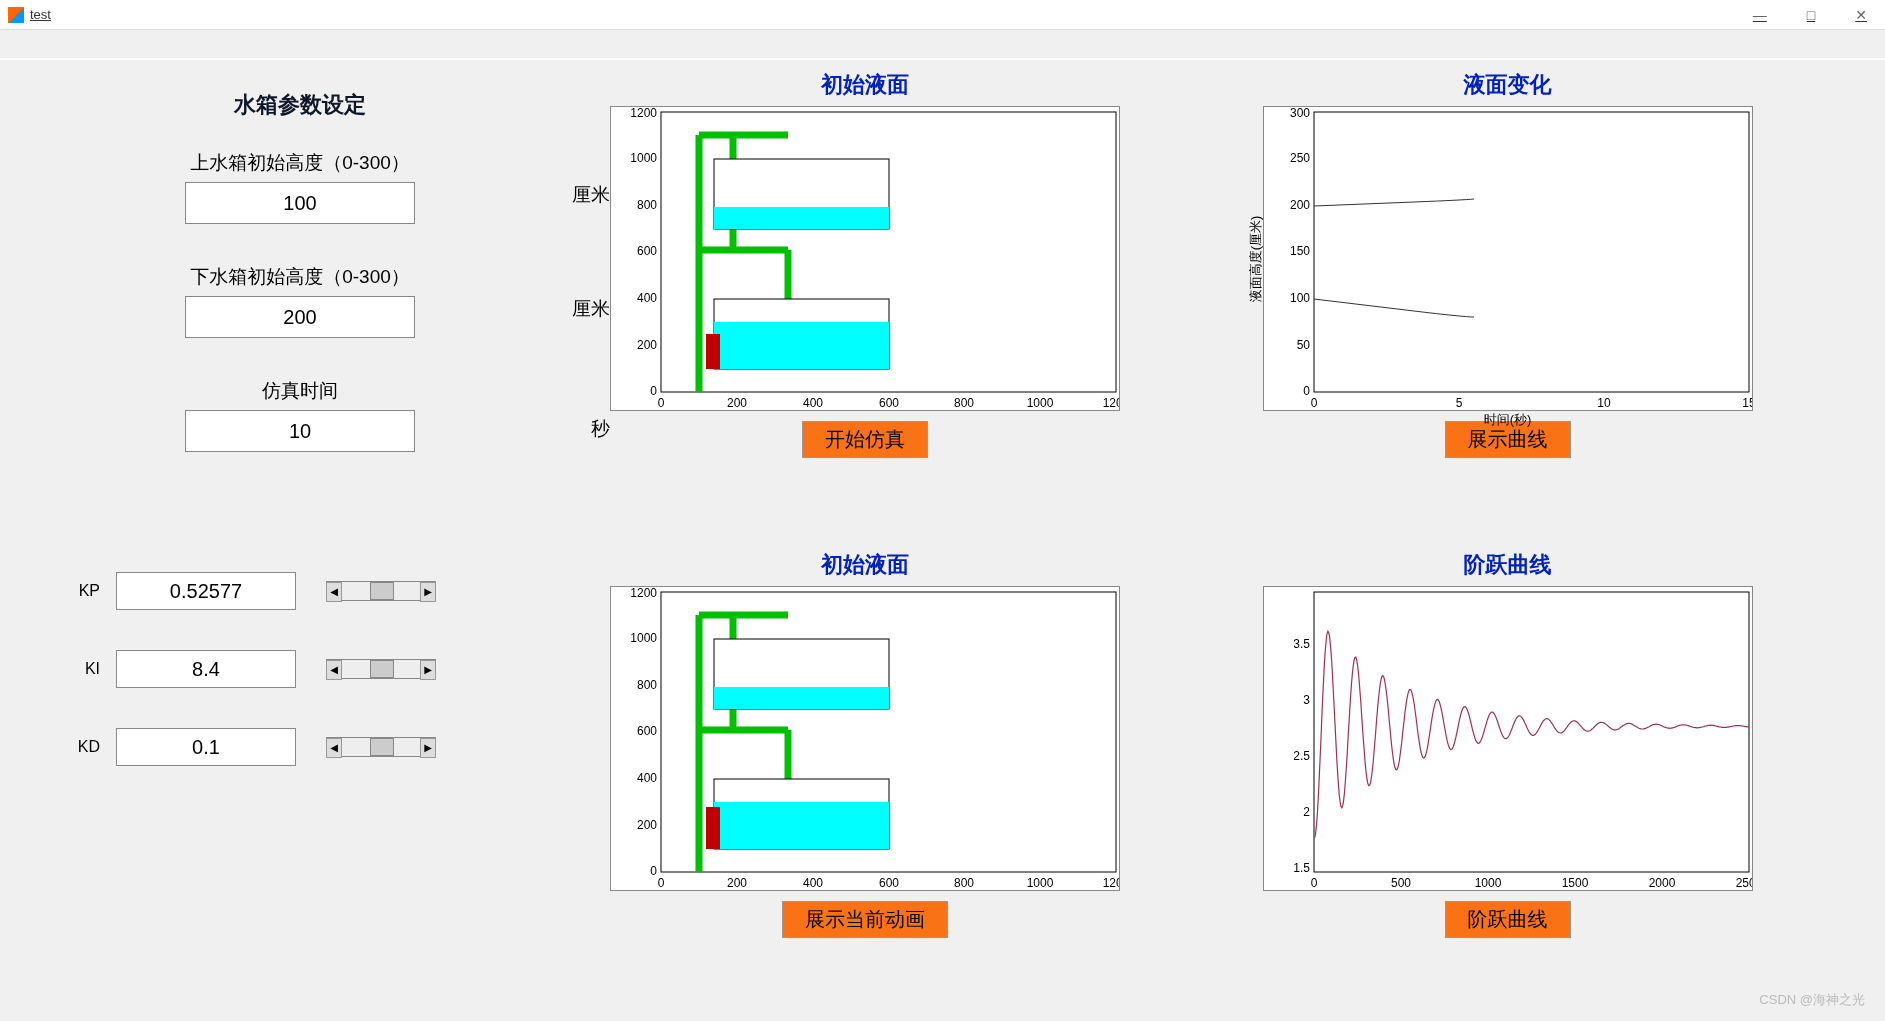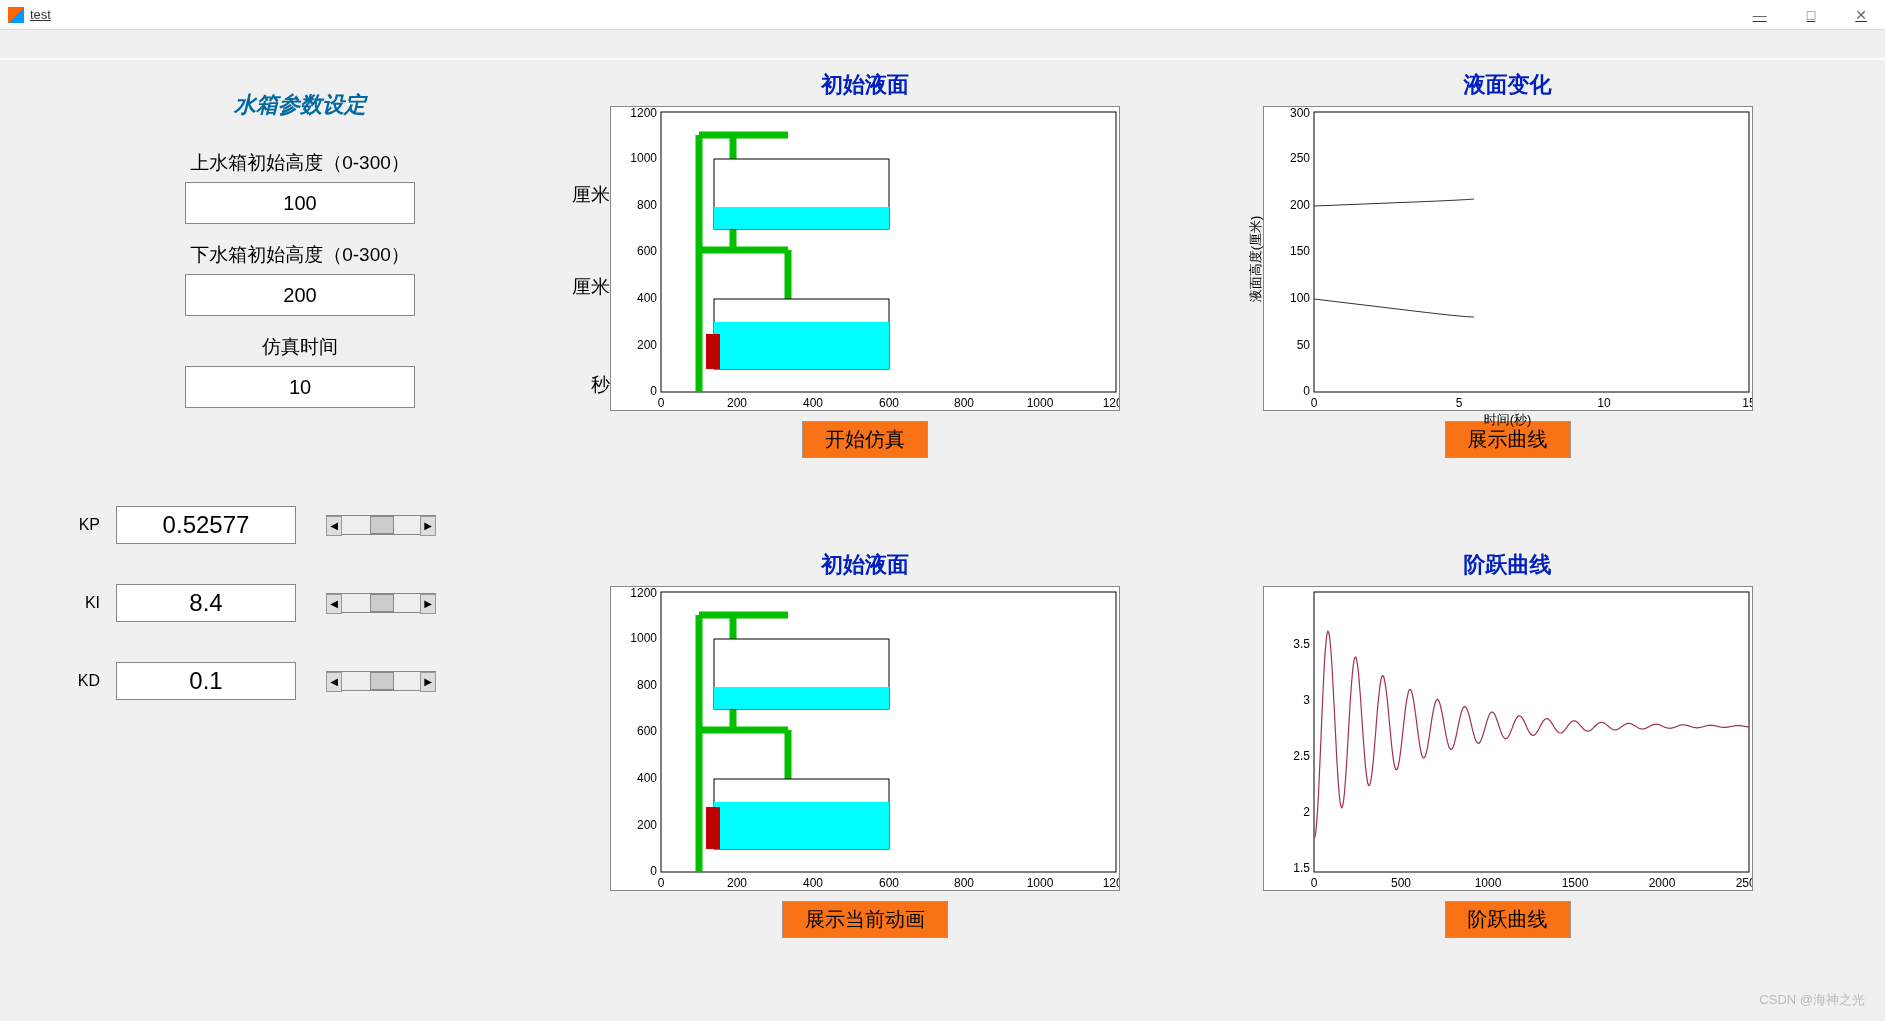--- a/index.html
+++ b/index.html
@@ -19,31 +19,31 @@
 .plot-title { font-size: 22px; font-weight: bold; color: #0020c0; margin-bottom: 6px; }
 .plot-box { background: #fff; border: 1px solid #888; position: relative; }
 .plot-button { margin-top: 10px; padding: 4px 22px; background: #f97316; border: 1px solid #999; font-size: 20px; cursor: pointer; }
 
 .axis-label-y { position: absolute; left: -50px; top: 50%; transform: translateY(-50%) rotate(-90deg); font-size: 13px; white-space: nowrap; }
 .axis-label-x { position: absolute; bottom: -35px; left: 50%; transform: translateX(-50%); font-size: 13px; }
 
 svg { display: block; }
 
 .param-panel { grid-row: 1 / 3; padding: 20px 30px; display: flex; flex-direction: column; }
-.panel-title { font-size: 22px; color: #0369a1; font-weight: bold; text-align: center; margin-bottom: 30px; font-style: italic; }
+.panel-title { font-size: 22px; color: #0f172a; font-weight: bold; text-align: center; margin-bottom: 30px; }
 .param-label { font-size: 19px; text-align: center; margin-bottom: 6px; }
 .param-input { width: 230px; height: 42px; border: 1px solid #888; background: #fff; text-align: center; font-size: 20px; }
 .param-unit { font-size: 19px; margin-left: 40px; }
-.param-group { display: flex; flex-direction: column; align-items: center; margin-bottom: 18px; position: relative; }
+.param-group { display: flex; flex-direction: column; align-items: center; margin-bottom: 40px; position: relative; }
 .param-group .param-unit { position: absolute; right: -60px; top: 32px; }
 
 .pid-section { margin-top: 80px; }
 .pid-row { display: flex; align-items: center; margin-bottom: 40px; }
 .pid-label { width: 50px; font-size: 16px; text-align: right; margin-right: 16px; }
-.pid-input { width: 180px; height: 38px; border: 1px solid #888; background: #fff; text-align: center; font-size: 24px; }
+.pid-input { width: 180px; height: 38px; border: 1px solid #888; background: #fff; text-align: center; font-size: 20px; }
 .pid-slider { margin-left: 30px; width: 110px; height: 20px; border: 1px solid #888; background: #eee; position: relative; }
 .pid-slider::before, .pid-slider::after { content: ''; position: absolute; width: 14px; height: 18px; background: #ddd; border: 1px solid #999; top: 0; font-size: 10px; text-align: center; line-height: 18px; }
 .pid-slider::before { left: -1px; content: '◀'; }
 .pid-slider::after { right: -1px; content: '▶'; }
 .pid-thumb { position: absolute; width: 24px; height: 18px; background: #ccc; border: 1px solid #888; top: 0; left: 40%; }
 
 .watermark { position: absolute; bottom: 12px; right: 20px; font-size: 13px; color: #bbb; }
 </style>
 </head>
 <body>

